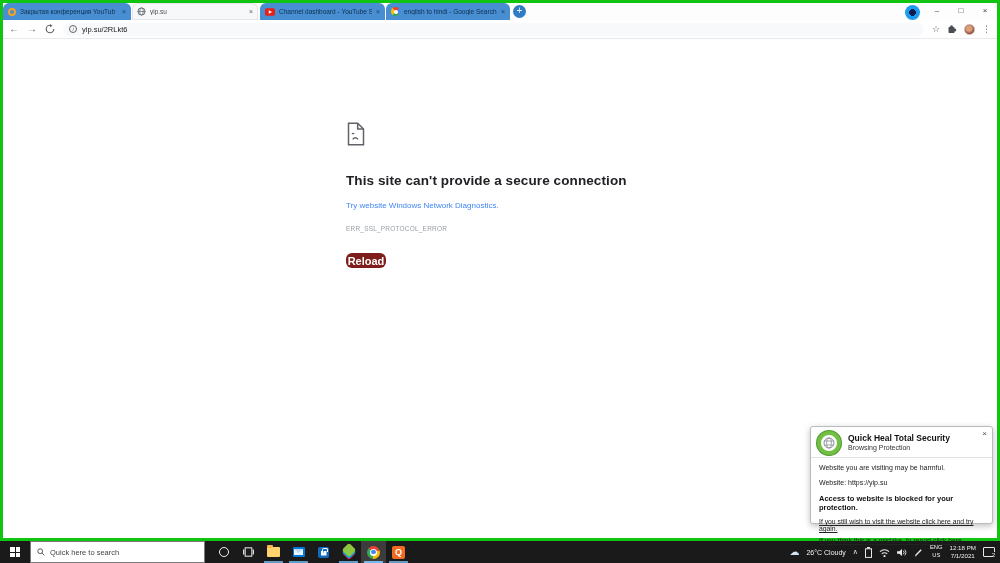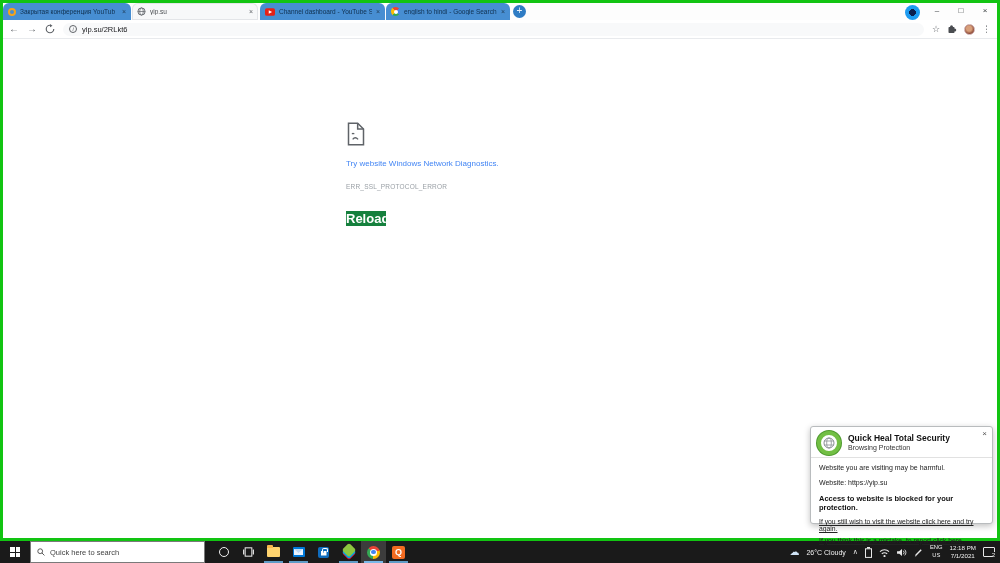--- a/index.html
+++ b/index.html
@@ -53,22 +53,22 @@
   .dots-ic { font-size:9px; color:#5f6368; }
 
   
   .err-main { position:absolute; left:343px; top:119px; width:340px; }
   .err-icon { display:block; }
   .err-title { margin-top:27px; font-size:13.5px; font-weight:600; color:#202124; letter-spacing:.1px; }
   .err-msg { margin-top:13px; font-size:8px; color:#5f6368; }
   .err-msg b { color:#3c4043; }
   .err-link { margin-top:13px; font-size:8px; color:#4285f4; text-decoration:none; display:inline-block; }
   .err-code { margin-top:13px; font-size:6.5px; color:#9aa0a6; letter-spacing:.2px; }
-  .reload-btn { margin-top:21px; width:40px; height:15px; background:#15803d; color:#fff;
-    border:none; border-radius:0; font-size:13px; font-weight:bold; font-family:"Liberation Sans",sans-serif; }
+  .reload-btn { margin-top:21px; width:40px; height:15px; background:#7f1d1d; color:#fff;
+    border:none; border-radius:6px; font-size:11px; font-weight:bold; font-family:"Liberation Sans",sans-serif; }
 
   
   .qh-popup { position:absolute; left:807px; top:423px; width:183px; height:98px; background:#fff;
     border:1px solid #b9bcbe; border-radius:3px; box-shadow:0 2px 6px rgba(0,0,0,.25); z-index:5; }
   .qh-head { position:relative; height:31px; border-bottom:1px solid #e1e1e1; }
   .qh-logo { position:absolute; left:6px; top:4px; width:24px; height:24px; border-radius:50%;
     border:4px solid #72bf44; background:#fff; display:flex; align-items:center; justify-content:center;
     box-shadow:0 0 0 1px #4e9a2e; }
   .qh-title { position:absolute; left:37px; top:6px; font-size:8.5px; font-weight:bold; color:#111; }
   .qh-sub { position:absolute; left:37px; top:17px; font-size:7px; color:#333; }
@@ -210,20 +210,21 @@
       </div>
     </div>
 
     <div class="err-main">
       <svg class="err-icon" width="20" height="24" viewBox="0 0 24 28">
         <path d="M3 1 H14 L21 8 V27 H3 Z" fill="none" stroke="#5f6368" stroke-width="1.8"></path>
         <path d="M14 1 V8 H21" fill="none" stroke="#5f6368" stroke-width="1.8"></path>
         <line x1="7" y1="13.5" x2="10" y2="13.5" stroke="#5f6368" stroke-width="1.6"></line>
         <path d="M8 20.5 Q11 16.5 14.5 20.5" fill="none" stroke="#5f6368" stroke-width="1.6"></path>
       </svg>
+      <h1 class="err-title">This site can't provide a secure connection</h1>
       <a href="#" class="err-link">Try website Windows Network Diagnostics.</a>
       <div class="err-code">ERR_SSL_PROTOCOL_ERROR</div>
       <button class="reload-btn">Reload</button>
     </div>
 
     <div class="qh-popup">
       <div class="qh-head">
         <div class="qh-logo">
           <svg width="12" height="12" viewBox="0 0 12 12">
             <circle cx="6" cy="6" r="5" fill="none" stroke="#8a8f94" stroke-width="1"></circle>

